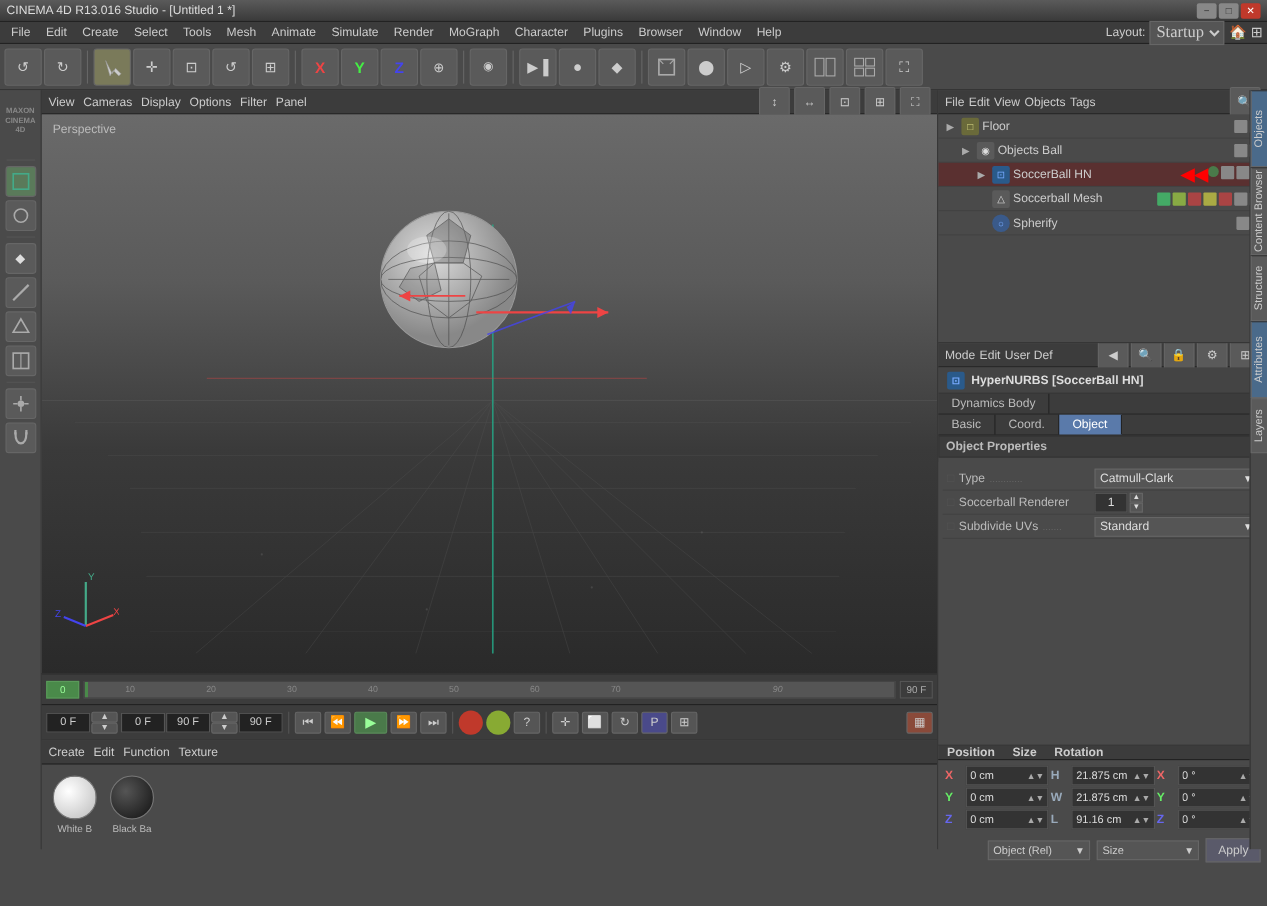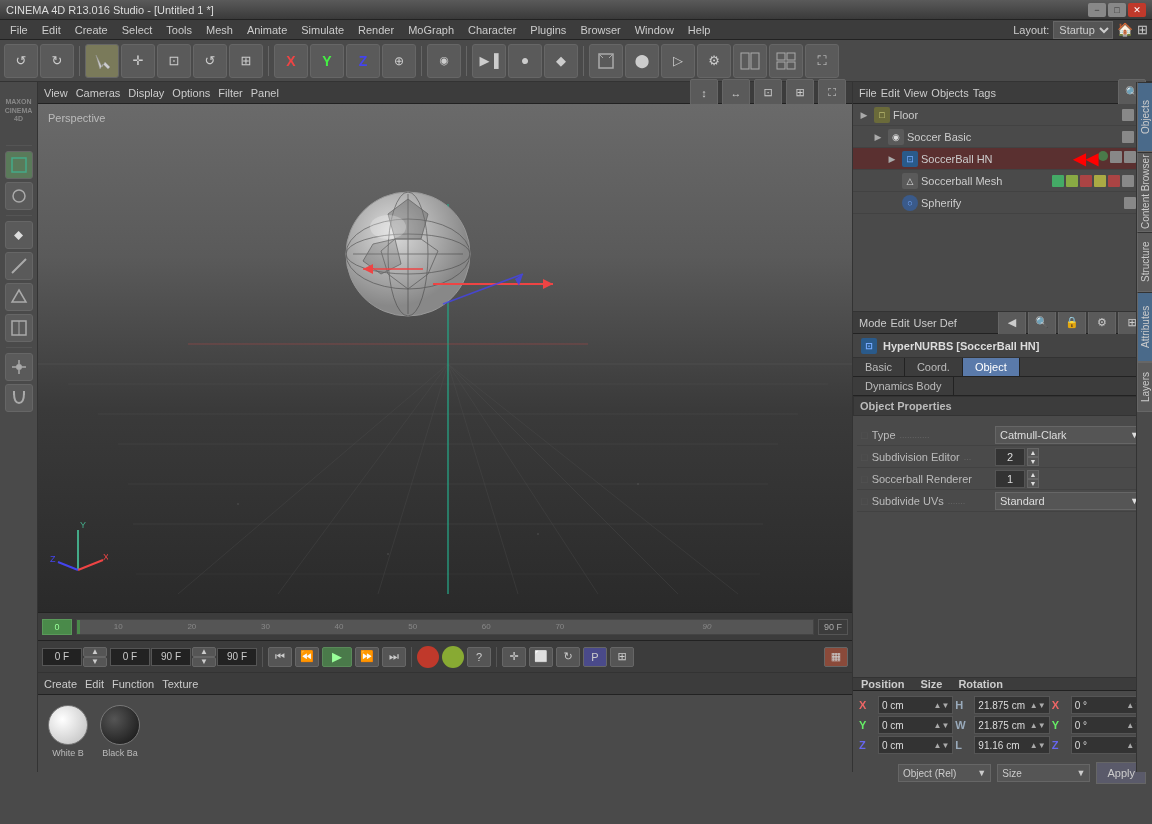--- a/index.html
+++ b/index.html
@@ -57,22 +57,23 @@
       display: flex;
       align-items: center;
       gap: 4px;
       font-size: 11px;
       color: #ccc;
     }
     #layout-selector select {
       background: #555;
       color: #ccc;
       border: 1px solid #666;
-      font-size: 11px;
+      font-size: 15px;
       padding: 1px;
+      font-family: Liberation Serif, serif;
     }
 
     
     #main-toolbar {
       width: 100%;
       height: 42px;
       background: #4a4a4a;
       display: flex;
       align-items: center;
       padding: 0 4px;
@@ -962,21 +963,21 @@
           <div class="obj-row-icons">
             <div class="obj-icon-sm" style="background:#888;"></div>
             <div class="obj-icon-sm" style="background:#888;"></div>
           </div>
         </div>
 
         <div class="obj-row">
           <span style="width:14px;"></span>
           <span class="obj-expand">▶</span>
           <span class="obj-icon" style="background:#5a5a5a; color:#ddd;">◉</span>
-          <span class="obj-name">Soccer Basic</span>
+          <span class="obj-name">Objects Ball</span>
           <div class="obj-row-icons">
             <div class="obj-icon-sm" style="background:#888;"></div>
             <div class="obj-icon-sm" style="background:#888;"></div>
           </div>
         </div>
 
         <div class="obj-row selected" style="background:#5a3030;">
           <span style="width:28px;"></span>
           <span class="obj-expand">▶</span>
           <span class="obj-icon" style="background:#2a5a8a; color:#7af;">⊡</span>
@@ -1033,28 +1034,28 @@
           <div class="toolbar-btn-sm">⚙</div>
           <div class="toolbar-btn-sm">⊞</div>
         </div>
       </div>
 
       <div id="attributes-title">
         <span class="icon" style="width:16px; height:16px; background:#2a5a8a; border-radius:2px; display:inline-flex; align-items:center; justify-content:center; color:#7af; font-size:9px; margin-right:6px;">⊡</span>
         <span>HyperNURBS [SoccerBall HN]</span>
       </div>
 
+      <div style="display:flex; background:#3c3c3c; border-bottom:1px solid #222;">
+        <div class="attr-tab">Dynamics Body</div>
+      </div>
+
       <div id="attr-tabs">
         <div class="attr-tab">Basic</div>
         <div class="attr-tab">Coord.</div>
         <div class="attr-tab active">Object</div>
-      </div>
-
-      <div style="display:flex; background:#3c3c3c; border-bottom:1px solid #222;">
-        <div class="attr-tab">Dynamics Body</div>
       </div>
 
       <div class="attr-section-header">
         <span>Object Properties</span>
       </div>
 
       <div id="attr-content">
 
         <div class="attr-row">
           <div class="attr-label">
@@ -1062,34 +1063,20 @@
             <span>Type</span>
             <span style="color:#666; font-size:9px;">............</span>
           </div>
           <div class="attr-value attr-value-dropdown" style="flex:1; cursor:pointer;">
             <span>Catmull-Clark</span>
             <span style="margin-left:auto; font-size:9px;">▼</span>
           </div>
         </div>
 
 
-        <div class="attr-row">
-          <div class="attr-label">
-            <span style="color:#555;">□</span>
-            <span>Subdivision Editor</span>
-            <span style="color:#666; font-size:9px;">...</span>
-          </div>
-          <div class="attr-spinner">
-            <input class="spinner-input" value="2" style="">
-            <div class="spinner-arrows">
-              <div class="spinner-arrow">▲</div>
-              <div class="spinner-arrow">▼</div>
-            </div>
-          </div>
-        </div>
 
         <div class="attr-row">
           <div class="attr-label">
             <span style="color:#555;">□</span>
             <span>Soccerball Renderer</span>
           </div>
           <div class="attr-spinner">
             <input class="spinner-input" value="1" style="">
             <div class="spinner-arrows">
               <div class="spinner-arrow">▲</div>

